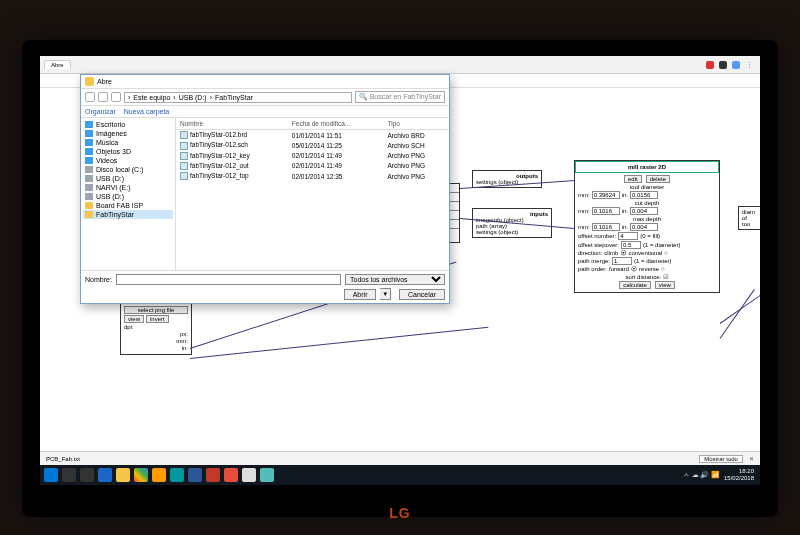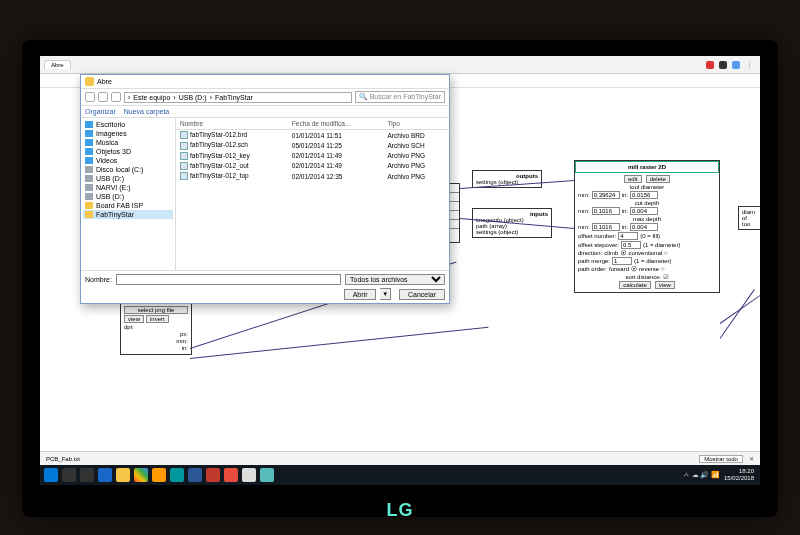--- a/index.html
+++ b/index.html
@@ -41,21 +41,21 @@
   .dlg-foot { border-top:1px solid #ddd; padding:3px 4px; display:flex; flex-direction:column; gap:3px; }
   .dlg-foot .line { display:flex; align-items:center; gap:4px; }
   .dlg-foot input[type=text]{ flex:1; border:1px solid #888; font-size:7px; padding:1px 2px; }
   .dlg-foot select { width:100px; font-size:7px; border:1px solid #888; }
   .dlg-foot .b { border:1px solid #888; background:#eee; padding:1px 8px; font-size:7px; cursor:pointer; }
   
   .taskbar { position:absolute; left:0; right:0; bottom:0; height:20px; background:#111820; display:flex; align-items:center; padding:0 4px; gap:4px; }
   .taskbar .tb { width:14px; height:14px; border-radius:2px; }
   .taskbar .spacer { flex:1; }
   .taskbar .clock { color:#eee; font-size:6px; text-align:right; line-height:7px; padding-right:2px; }
-  .lg { position:absolute; left:50%; bottom:-4px; transform:translateX(-50%); color:#5eead4; font-weight:bold; font-size:18px; letter-spacing:1px; }
+  .lg { position:absolute; left:50%; bottom:-4px; transform:translateX(-50%); color:#c2410c; font-weight:bold; font-size:14px; letter-spacing:1px; }
   .bottom-strip { position:absolute; left:0; right:0; bottom:20px; height:14px; background:#f4f4f4; border-top:1px solid #ccc; display:flex; align-items:center; justify-content:flex-end; padding:0 6px; font-size:6px; }
   .bottom-strip .left { position:absolute; left:6px; }
   .bottom-strip .show { border:1px solid #aaa; padding:0 4px; background:#fff; cursor:pointer; }
   .bottom-strip .x { margin-left:6px; color:#555; }
 </style>
 </head>
 <body>
 
 <div class="monitor">
   <div class="screen">

